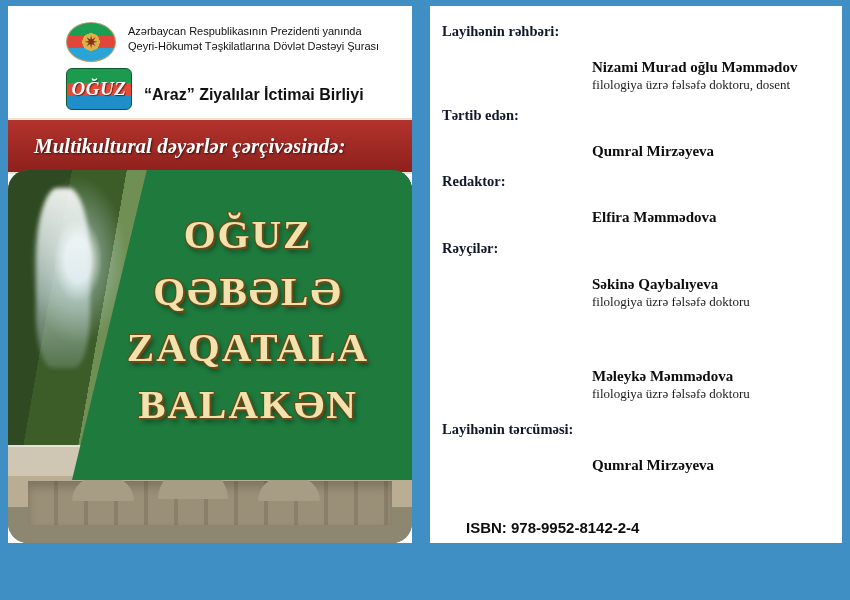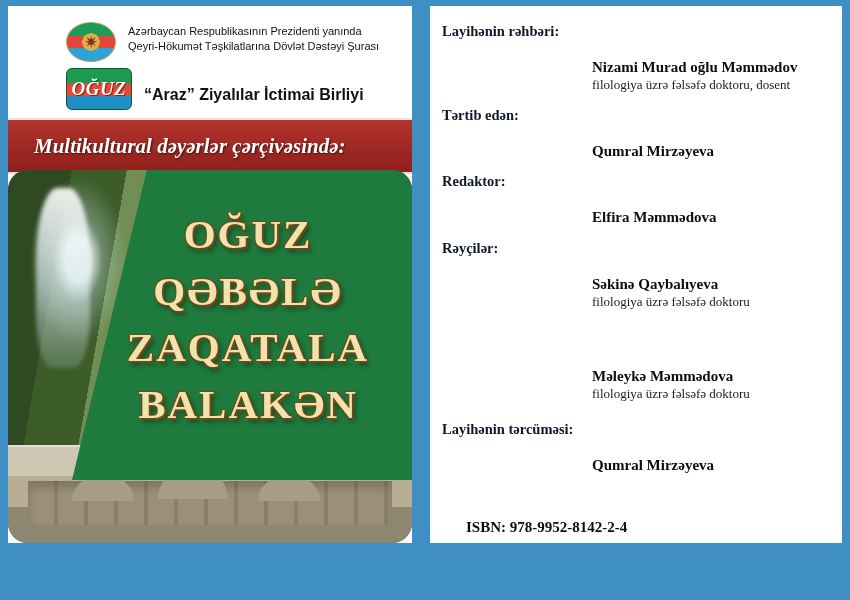--- a/index.html
+++ b/index.html
@@ -253,21 +253,21 @@
     font-size: 13px;
     color: #1a1a1a;
     line-height: 1.3;
   }
   .spacer-row {
     height: 20px;
   }
   #isbn-line {
     margin-top: 44px;
     margin-left: 24px;
-    font-family: Liberation Serif, serif;
+    font-family: Liberation Sans, sans-serif;
     font-weight: bold;
     font-size: 15px;
     color: #0d0d0d;
   }
 </style>
 </head>
 <body>
 
 <div id="cover-page">
 

